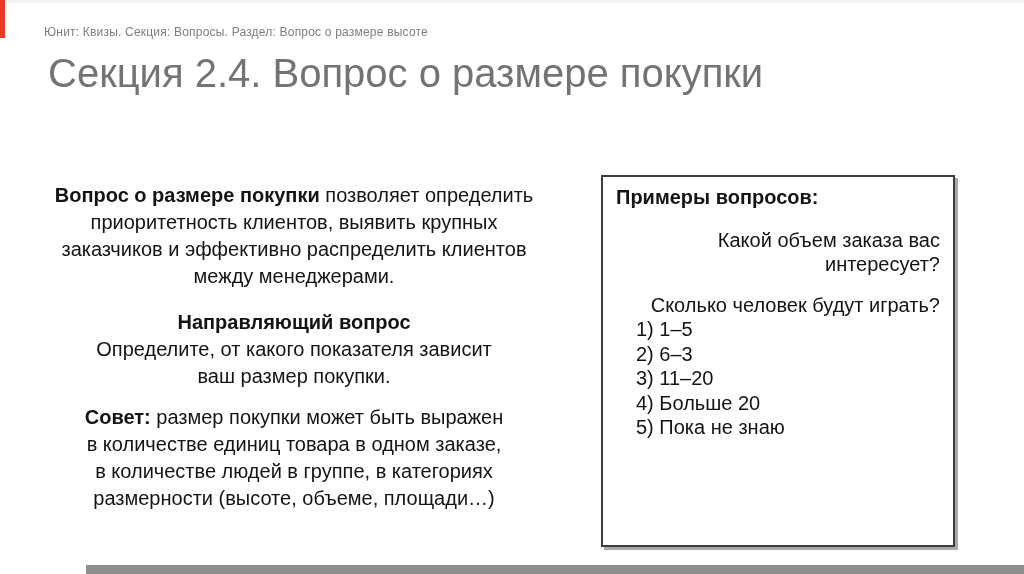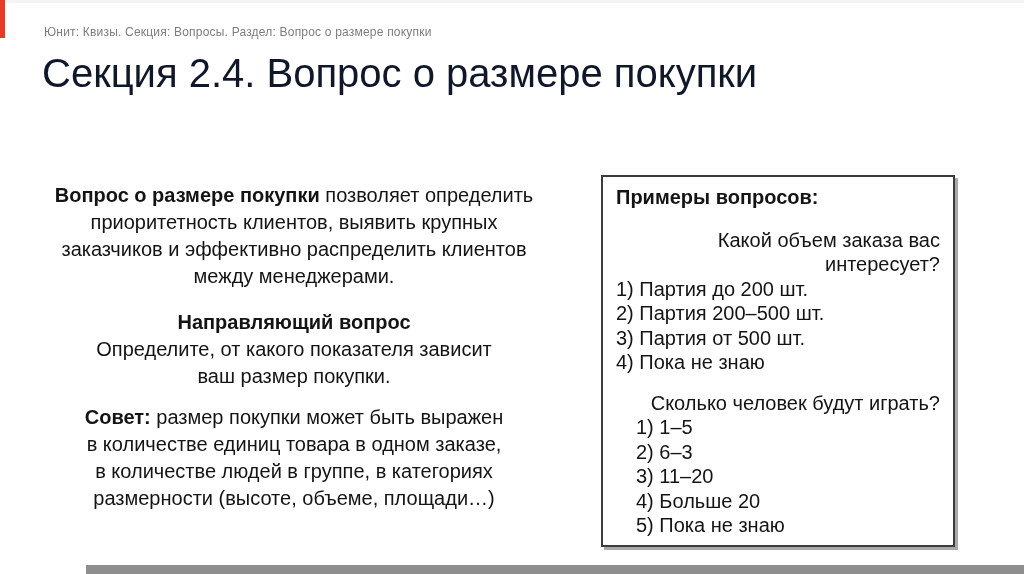--- a/index.html
+++ b/index.html
@@ -31,23 +31,23 @@
     background:var(--accent-red);
   }
   .breadcrumb{
     position:absolute;left:44px;top:25px;
     font-size:12px;line-height:14px;
     color:var(--breadcrumb-gray);
     letter-spacing:.2px;
     white-space:nowrap;
   }
   .page-title{
-    position:absolute;left:42px;top:50px;
+    position:absolute;left:48px;top:50px;
     font-size:40px;line-height:46px;font-weight:400;
-    color:#0f172a;
+    color:#737373;
     white-space:nowrap;
   }
   .left-col{
     position:absolute;left:44px;top:182px;width:500px;
     font-size:20px;line-height:27px;
   }
   .para{white-space:pre-line;text-align:center;}
   .para b{font-weight:700;}
   .para + .para{margin-top:14px;}
   .para.guiding{margin-top:19px;}
@@ -75,21 +75,21 @@
   }
 </style>
 </head>
 <body>
 
 <div id="slide">
 
   <div class="top-edge"></div>
   <div class="red-bar"></div>
 
-  <div class="breadcrumb">Юнит: Квизы. Секция: Вопросы. Раздел: Вопрос о размере покупки</div>
+  <div class="breadcrumb">Юнит: Квизы. Секция: Вопросы. Раздел: Вопрос о размере высоте</div>
 
   <h1 class="page-title">Секция 2.4. Вопрос о размере покупки</h1>
 
   <div class="left-col">
     <p class="para"><b>Вопрос о размере покупки</b><span> позволяет определить
 приоритетность клиентов, выявить крупных
 заказчиков и эффективно распределить клиентов
 между менеджерами.</span></p>
 
     <p class="para guiding"><b class="bold-block">Направляющий вопрос</b><span>Определите, от какого показателя зависит
@@ -99,24 +99,20 @@
 в количестве единиц товара в одном заказе,
 в количестве людей в группе, в категориях
 размерности (высоте, объеме, площади…)</span></p>
   </div>
 
   <div class="examples-box">
     <div class="box-heading">Примеры вопросов:</div>
 
     <div class="question-block">
       <div class="question">Какой объем заказа вас интересует?</div>
-      <div class="options">1) Партия до 200 шт.
-2) Партия 200–500 шт.
-3) Партия от 500 шт.
-4) Пока не знаю</div>
     </div>
 
     <div class="question-block">
       <div class="question">Сколько человек будут играть?</div>
       <div class="options">1) 1–5
 2) 6–3
 3) 11–20
 4) Больше 20
 5) Пока не знаю</div>
     </div>

